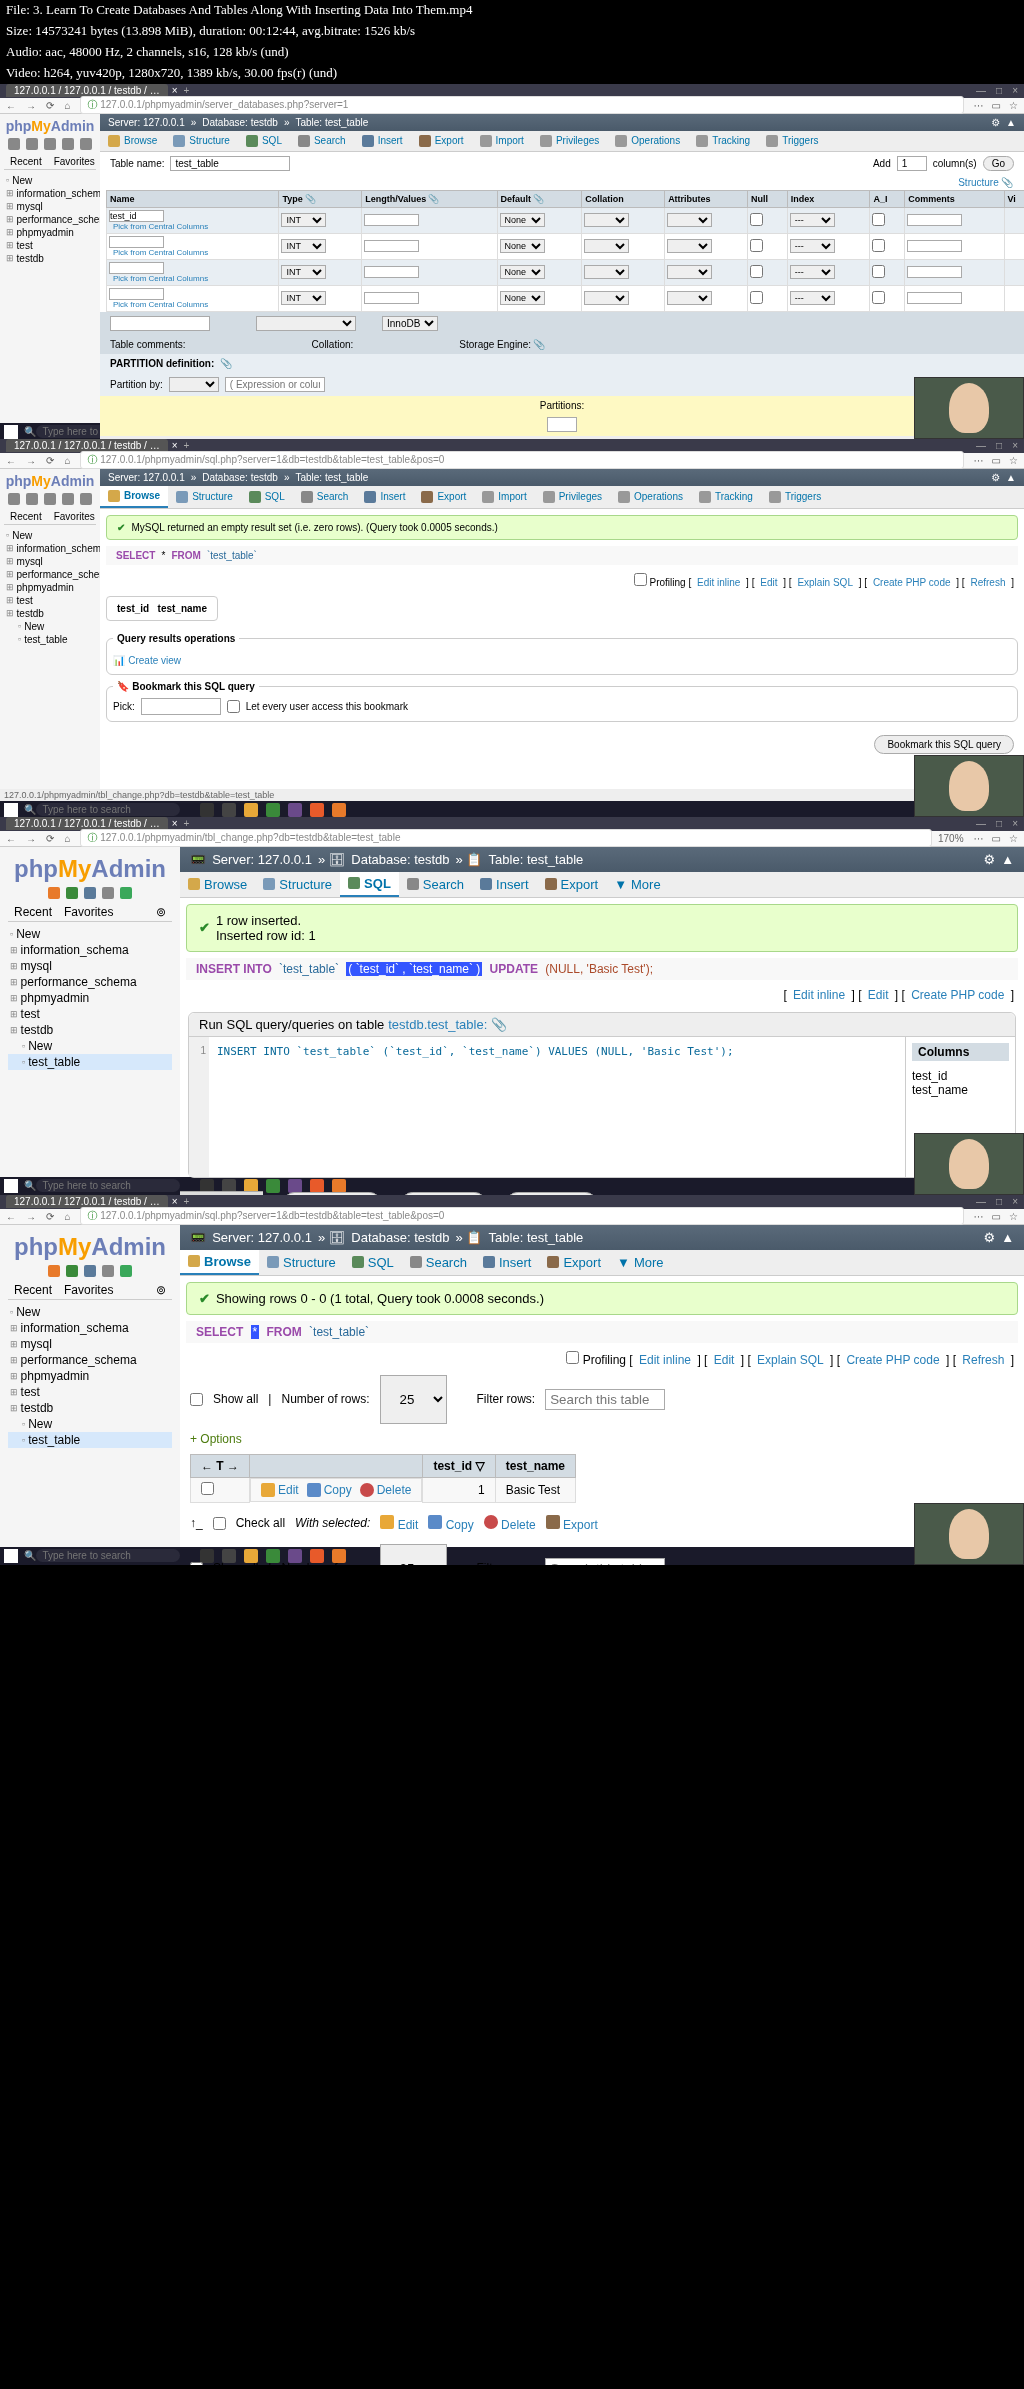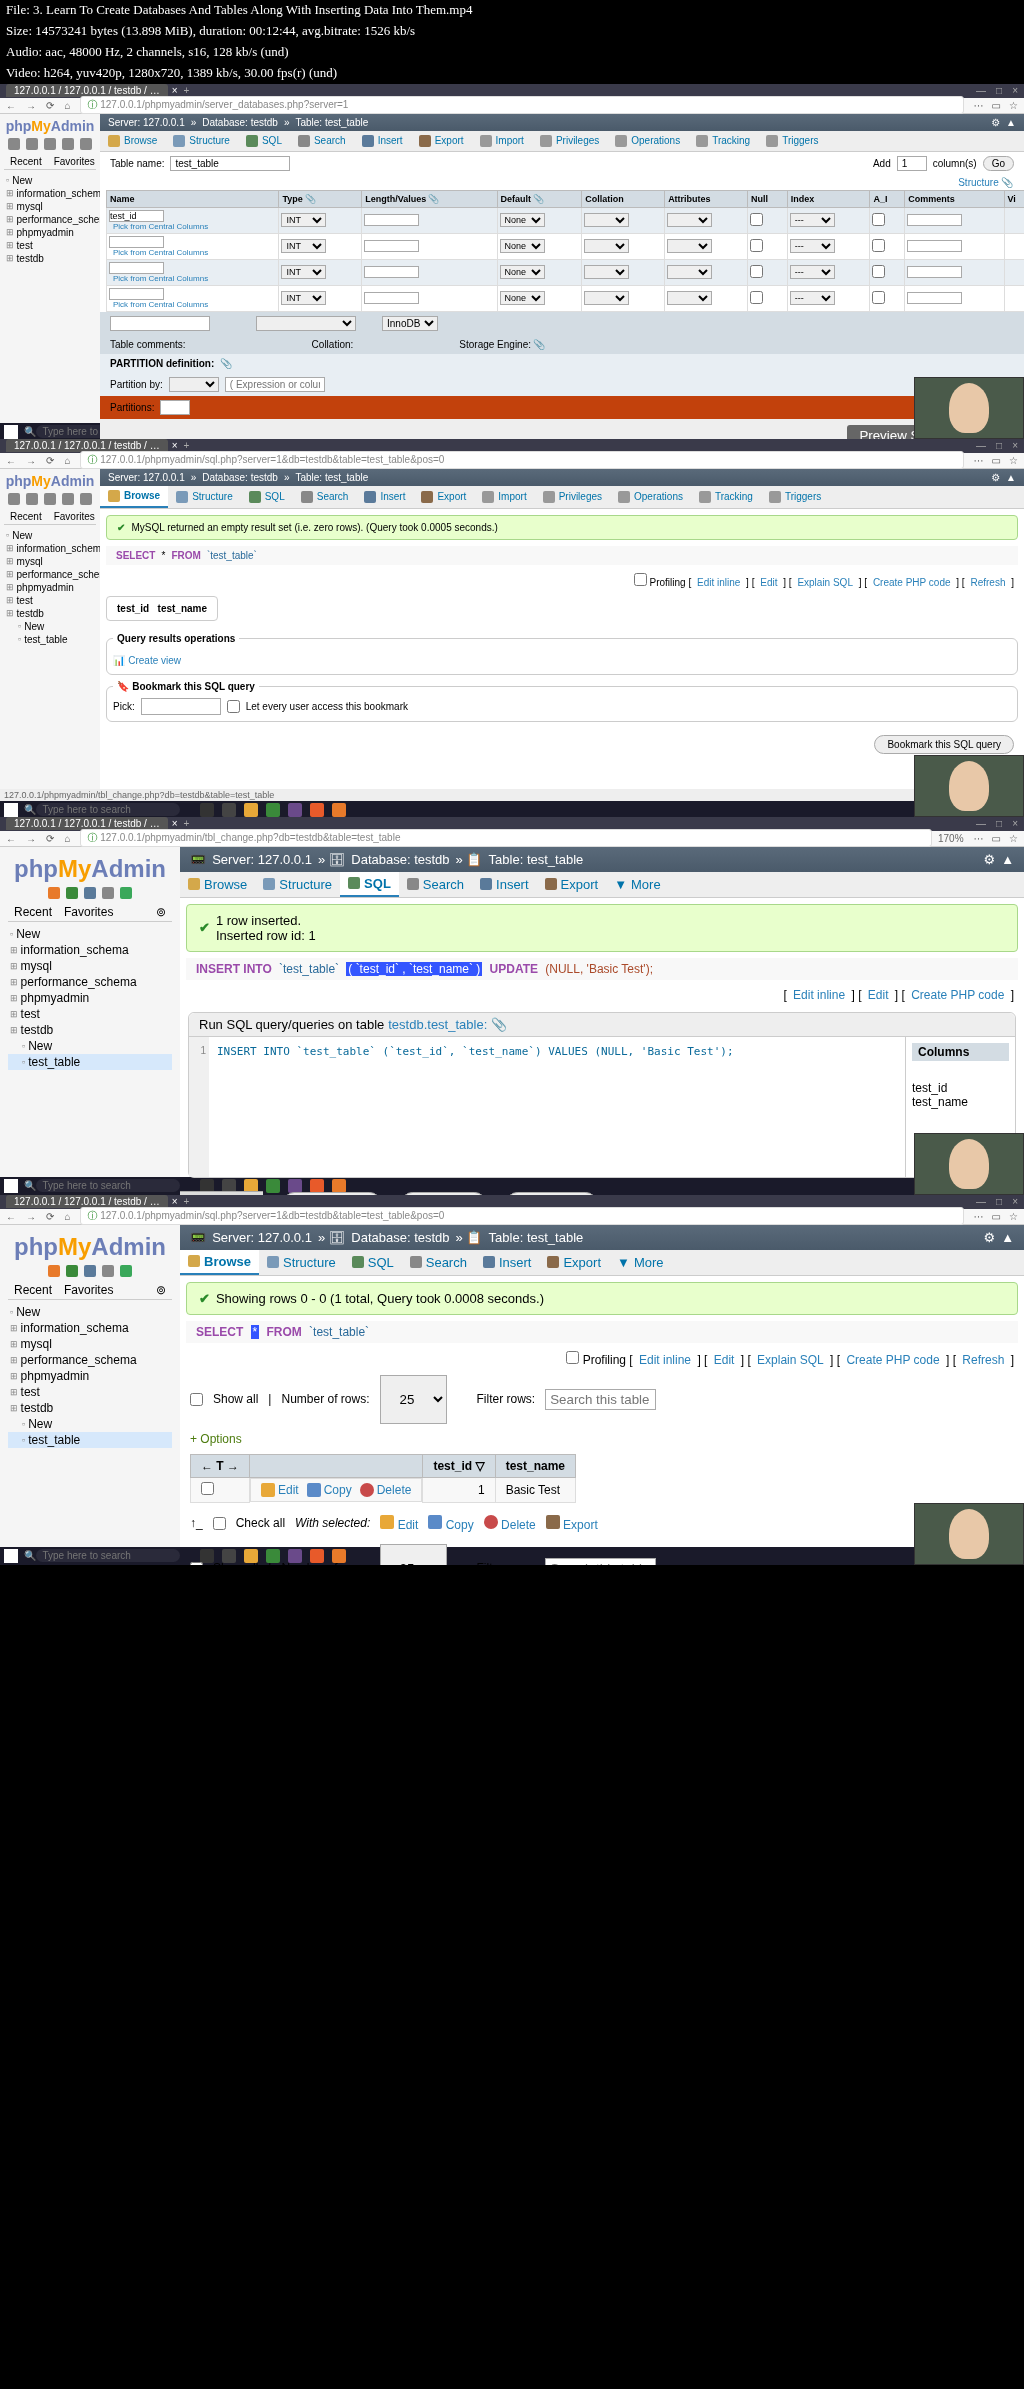--- a/index.html
+++ b/index.html
@@ -88,28 +88,28 @@
   .data-table th { background:#d3dce3; padding:4px 10px; border:1px solid #bbb; }
   .data-table td { padding:4px 10px; border:1px solid #ddd; background:#f8f8f8; }
   .row-actions { display:flex; gap:8px; align-items:center; }
   .row-actions a { color:#2980b9; display:flex; align-items:center; gap:3px; }
   .icon-sm { width:14px; height:14px; display:inline-block; border-radius:2px; }
   .icon-edit { background:#e8a838; }
   .icon-copy { background:#5a8ac8; }
   .icon-delete { background:#c84a4a; border-radius:50%; }
   .icon-export { background:#8a6a4a; }
   .options-bar { display:flex; align-items:center; gap:10px; padding:6px 10px; font-size:12px; }
-  .options-bar input[type=text] { border:1px solid #aaa; padding:2px 4px; width:111px; }
+  .options-bar input[type=text] { border:1px solid #aaa; padding:2px 4px; width:120px; }
   .options-bar select { border:1px solid #aaa; padding:15px; }
   .sql-runner { border:1px solid #ccc; margin:8px; border-radius:6px; }
   .sql-runner-head { background:#eee; padding:4px 10px; font-size:13px; border-bottom:1px solid #ccc; display:flex; align-items:center; gap:4px; border-radius:6px 6px 0 0; }
   .sql-runner-body { display:flex; }
   .sql-textarea { flex:1; padding:8px; font-family:monospace; font-size:11px; color:#0a6a9a; border:none; resize:none; }
   .sql-columns { width:110px; border-left:1px solid #ccc; padding:6px; font-size:12px; }
-  .sql-columns .head { font-weight:bold; background:#d3dce3; padding:2px 6px; margin-bottom:20px; }
+  .sql-columns .head { font-weight:bold; background:#d3dce3; padding:2px 6px; margin-bottom:8px; }
   .sql-buttons { display:flex; gap:20px; padding:6px 20px; }
   .sql-buttons .sql-btn { background:#eee; border:1px solid #aaa; border-radius:12px; padding:3px 18px; font-size:13px; font-weight:bold; }
   .fieldset { border:1px solid #ccc; margin:6px; padding:6px; border-radius:6px; }
   .fieldset legend { font-size:10px; font-weight:bold; padding:0 4px; }
   a { text-decoration:none; }
   .kw { color:#9a4aaa; font-weight:bold; }
   .tbl { color:#2a6a9a; }
   .hl { background:#35f; color:#fff; padding:0 2px; }
   .str { color:#aa4a2a; }
 </style>
@@ -314,21 +314,21 @@
         <span>Table comments:</span>
         <span style="margin-left:120px;">Collation:</span>
         <span style="margin-left:100px;"><span>Storage Engine:</span> 📎</span>
       </div>
       <div class="form-row" style="background:#e8eef3;"><b>PARTITION definition:</b> 📎</div>
       <div class="form-row" style="background:#e8eef3;">
         <span>Partition by:</span>
         <select style="width:50px;"><option></option></select>
         <input type="text" style="width: 100px;" placeholder="( Expression or column li )">
       </div>
-      <div class="form-row" style="background:#c2410c;">
+      <div class="form-row" style="background:#fef9c3;flex-direction:column;">
         <span>Partitions:</span>
         <input type="number" style="">
       </div>
       <div class="save-bar">
         <button class="btn-preview">Preview SQL</button>
         <button class="btn-save">Save</button>
       </div>
       <div class="console-bar">▸ <span>Console</span></div>
     </div>
   </div>

